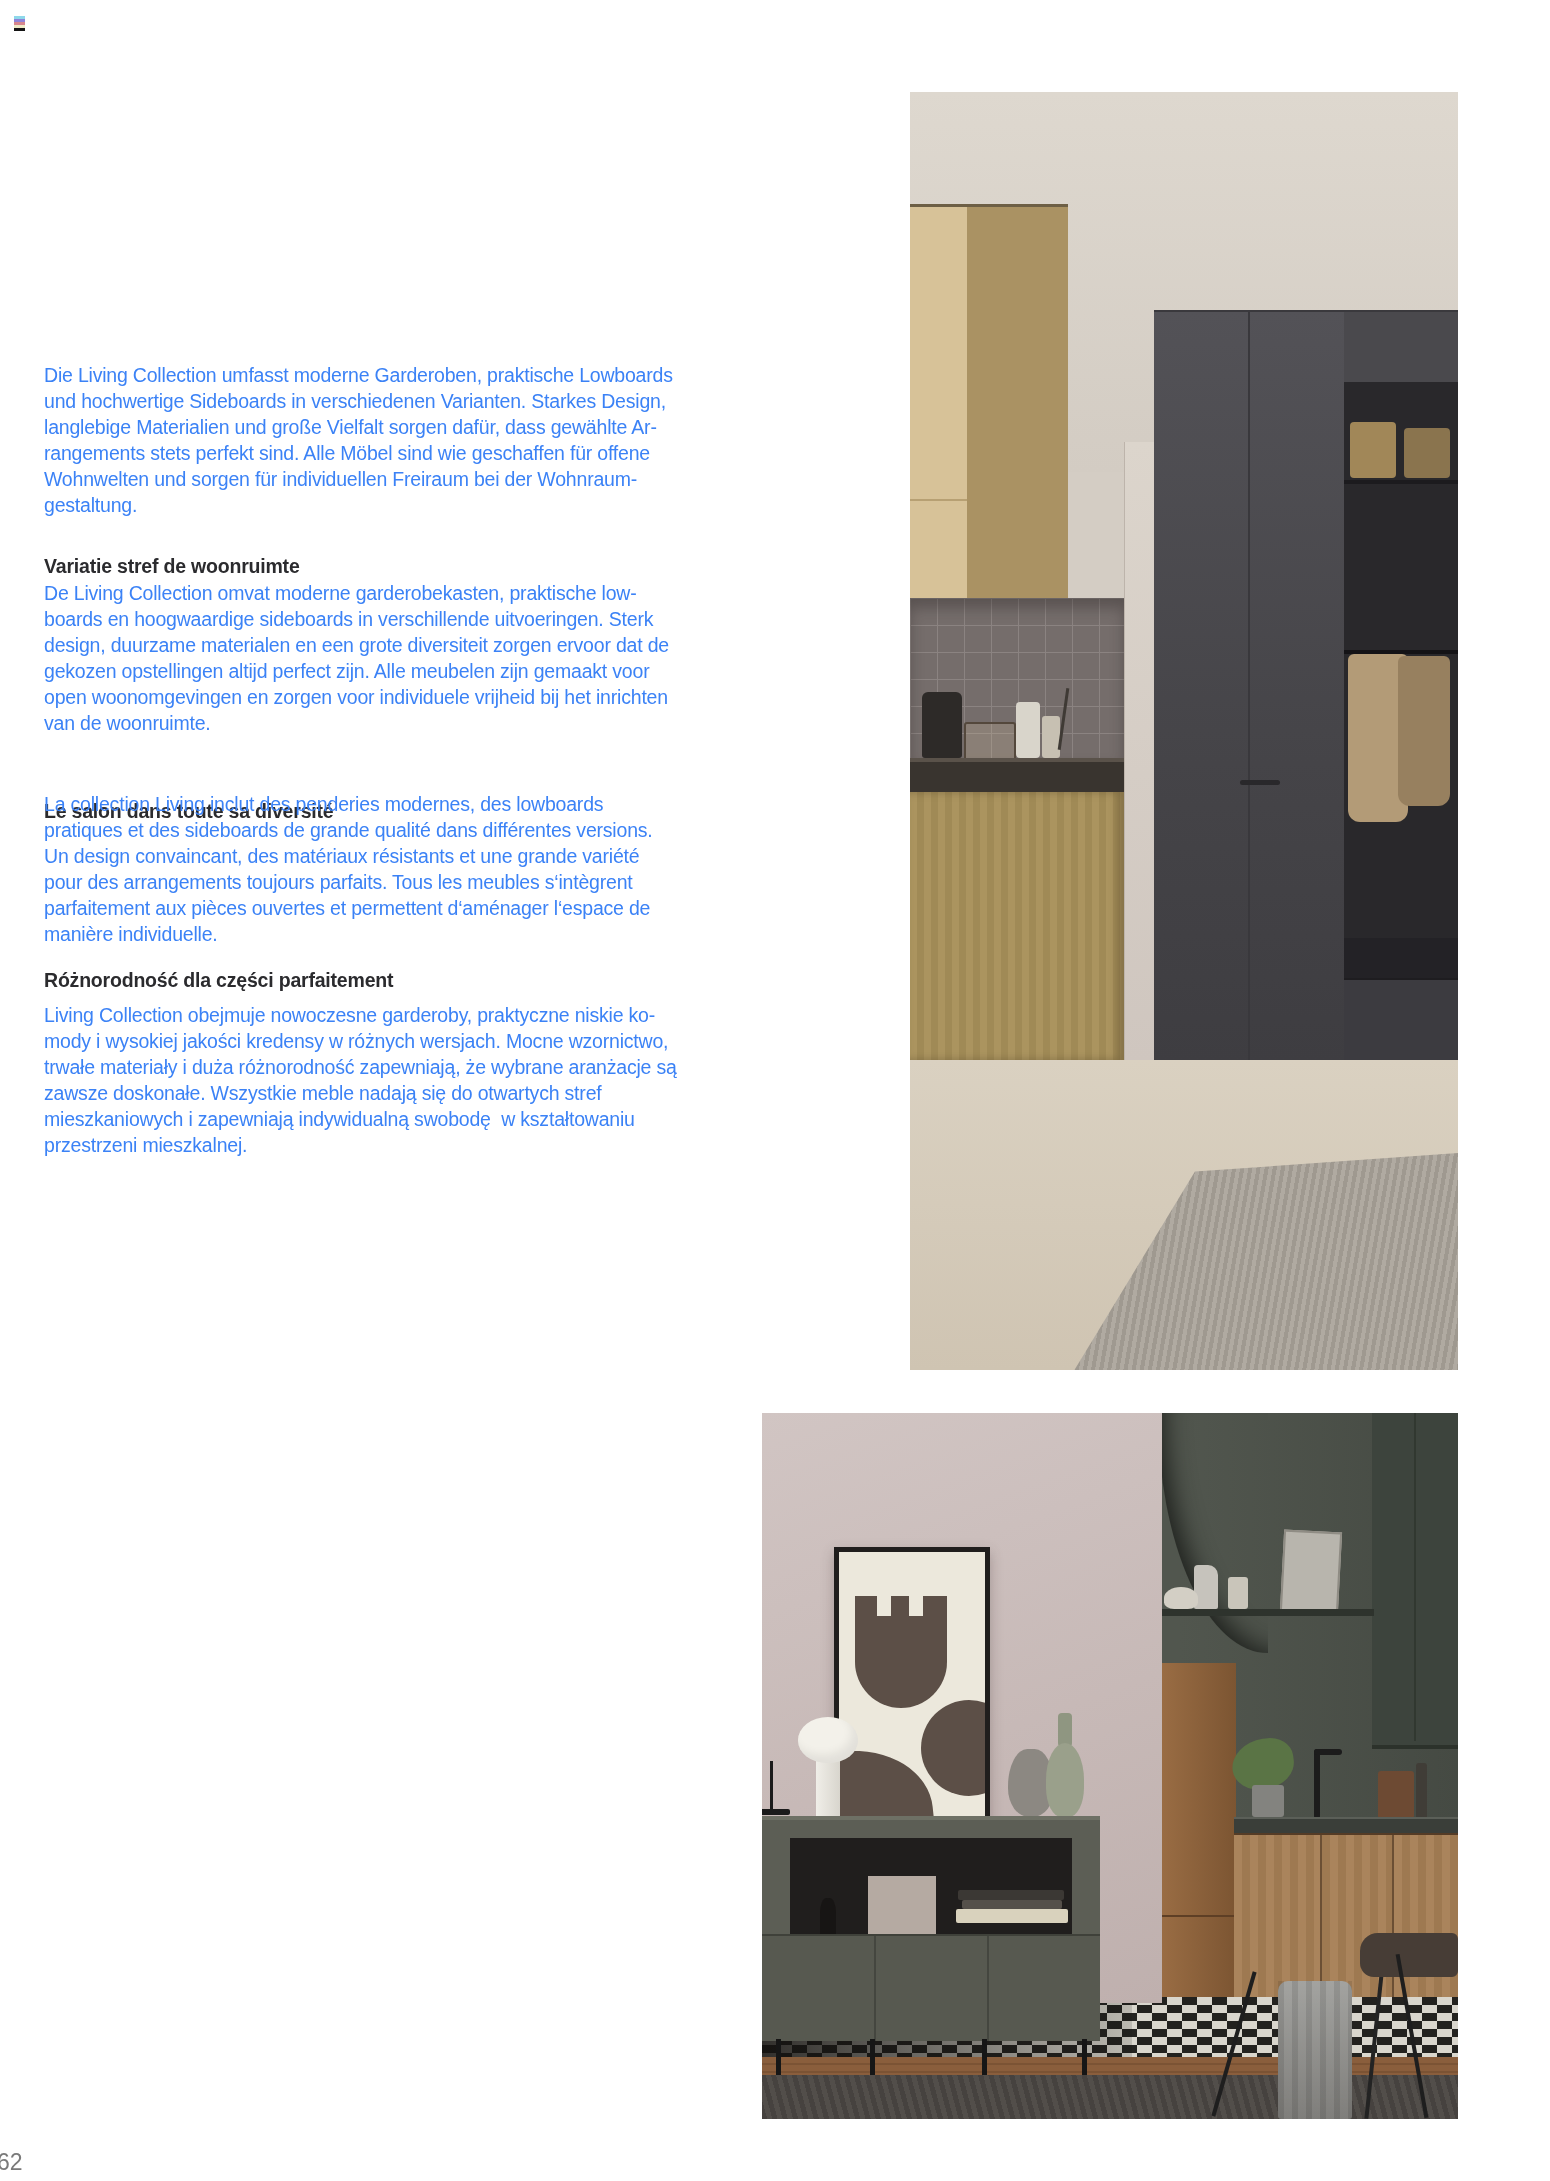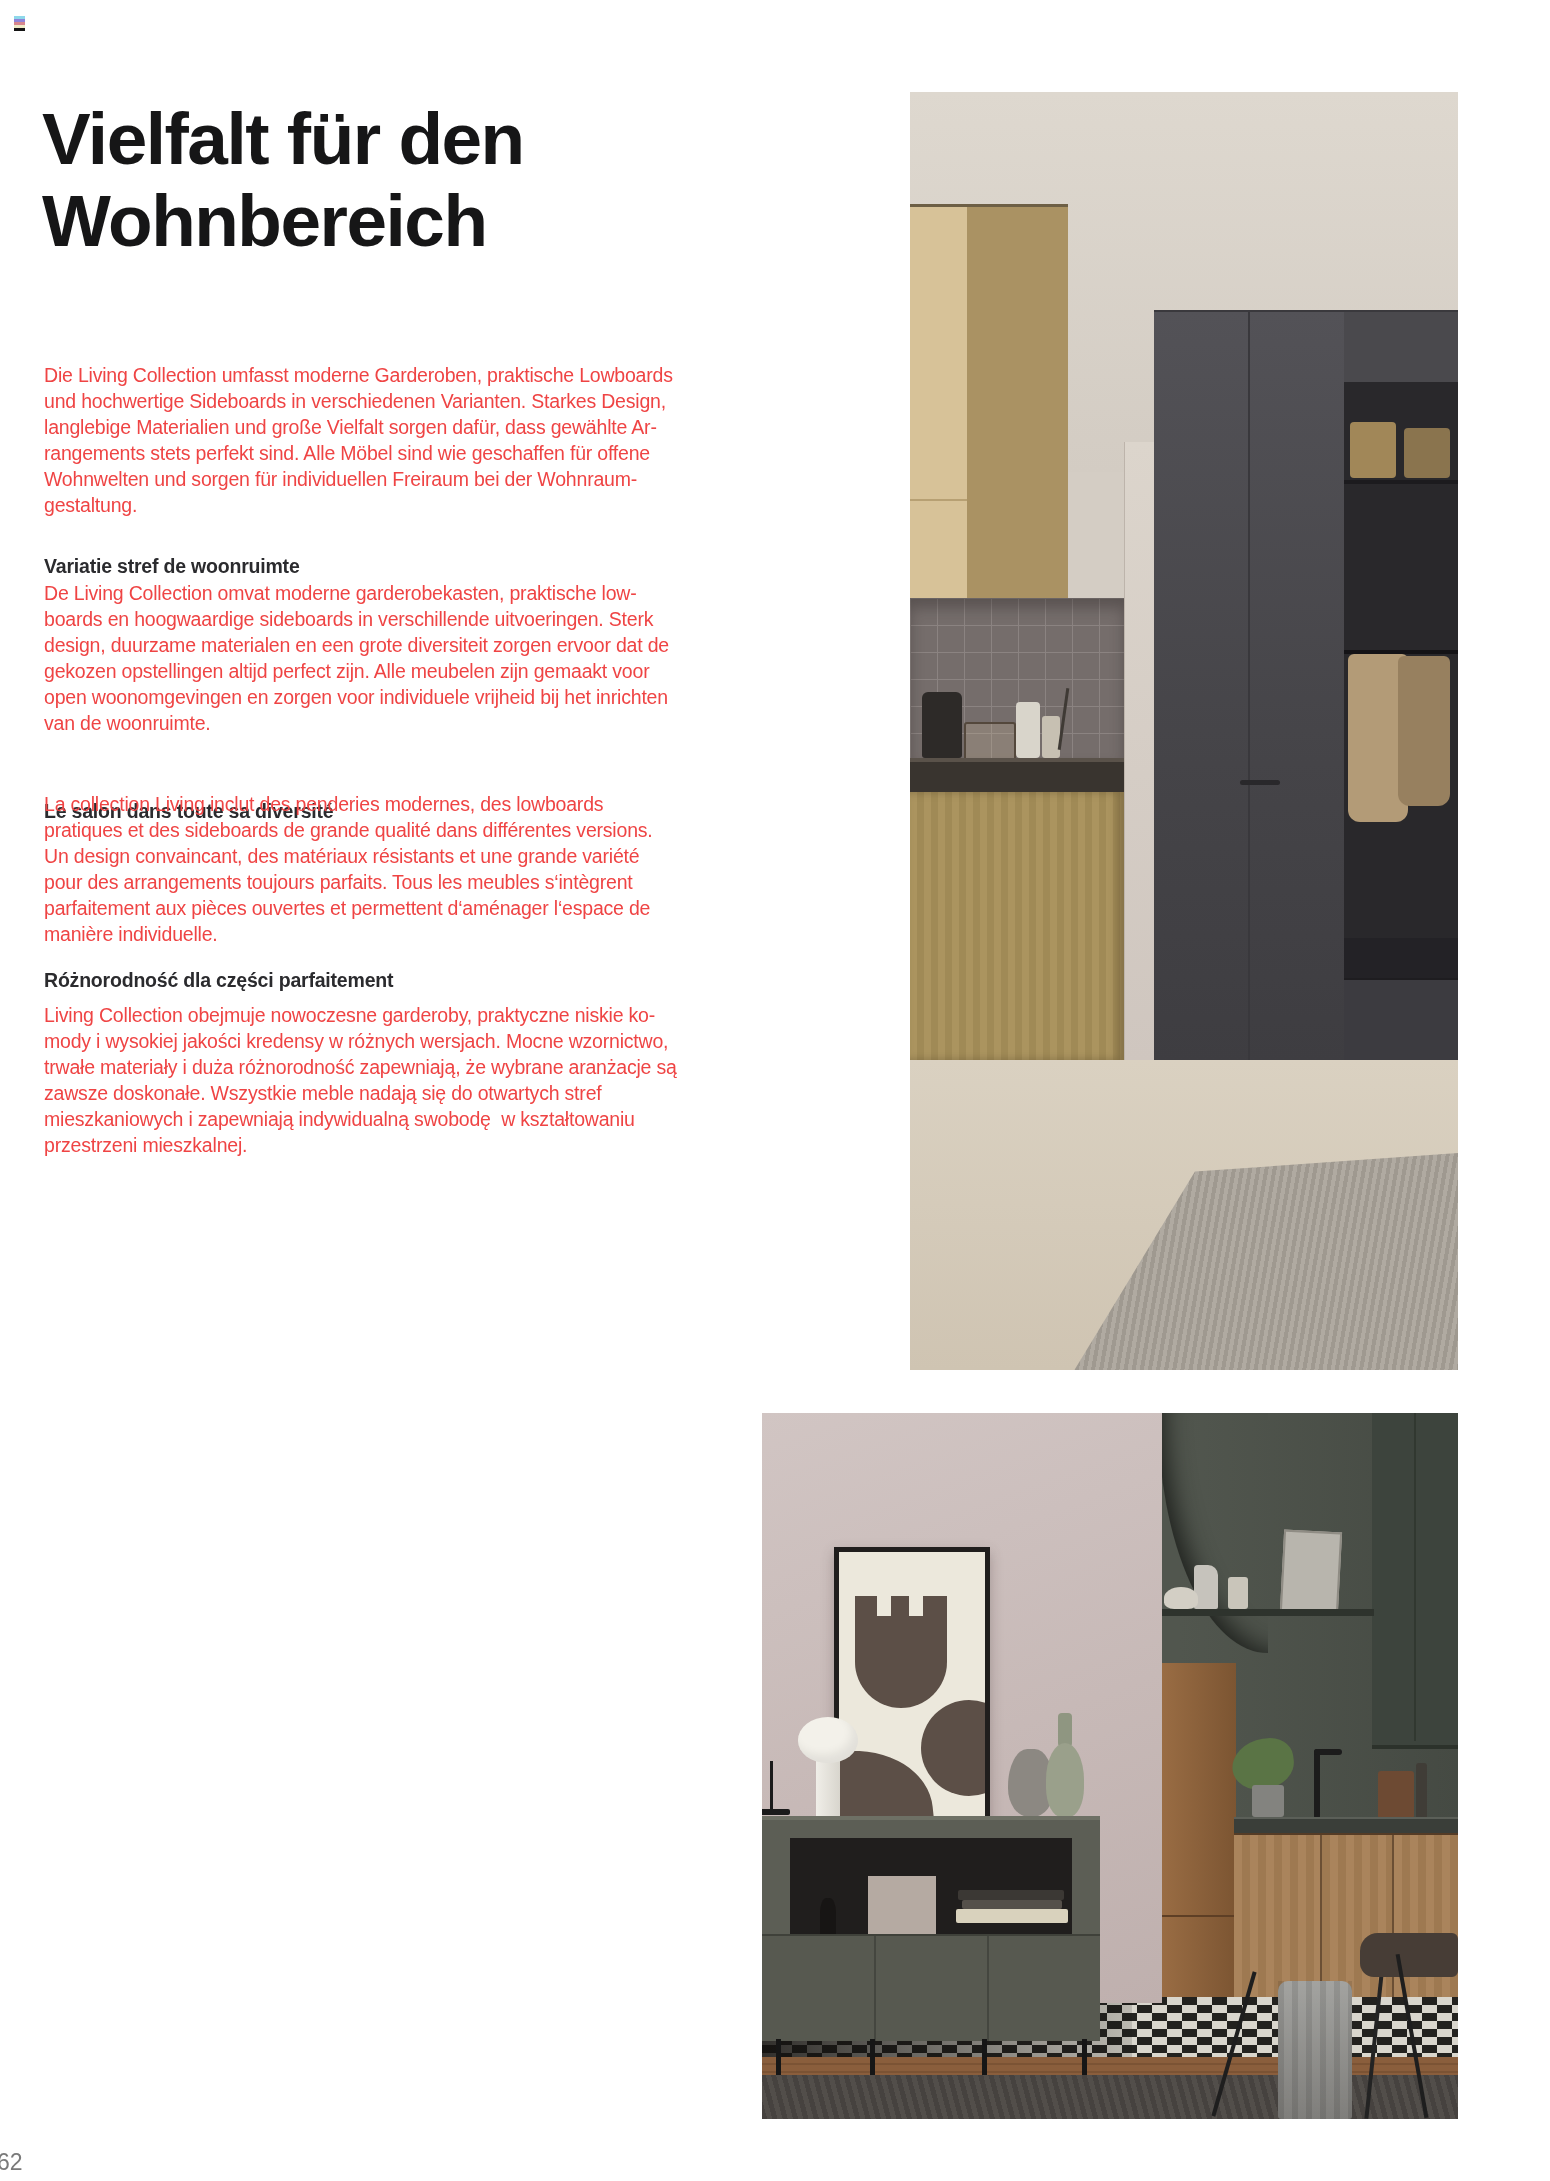--- a/index.html
+++ b/index.html
@@ -8,21 +8,21 @@
   .abs{position:absolute;}
 
   
   .print-mark{position:absolute;left:14px;top:16px;width:11px;}
   .print-mark div{width:11px;height:3px;}
 
   
   .title{position:absolute;left:42px;top:98px;font-size:73px;line-height:82px;
          font-weight:bold;letter-spacing:-1.5px;color:#161617;white-space:pre;}
   .para{position:absolute;left:44px;font-size:19.5px;line-height:26px;letter-spacing:-0.2px;
-        color:#ef4444;white-space:pre;}
+        color:#3b82f6;white-space:pre;}
   .subhead{position:absolute;left:44px;font-size:19.5px;line-height:26px;letter-spacing:-0.2px;
         font-weight:bold;color:#2b2b2e;white-space:pre;}
   .pagenum{position:absolute;left:-3px;top:2149px;font-size:23px;color:#7a7a7a;}
 
   
   .photo1{position:absolute;left:910px;top:92px;width:548px;height:1278px;overflow:hidden;
           background:#d4cdc4;}
   .p1-ceiling{left:0;top:0;width:548px;height:380px;background:linear-gradient(180deg,#ded8cf,#d3ccc3);}
   .p1-cab-upper{left:0;top:112px;width:158px;height:446px;border-top:3px solid #6d5f45;
       background:linear-gradient(90deg,#d7c298 0 57px,#aa9263 57px);}
@@ -147,22 +147,20 @@
 <div class="page">
 
   <div class="print-mark">
     <div style="background:#8ed8ea"></div>
     <div style="background:#8f83d8"></div>
     <div style="background:#d6868d"></div>
     <div style="background:#efeac6"></div>
     <div style="background:#141414"></div>
   </div>
 
-  <div class="title">Vielfalt für den
-Wohnbereich</div>
 
   <div class="para" style="top:362px">Die Living Collection umfasst moderne Garderoben, praktische Lowboards
 und hochwertige Sideboards in verschiedenen Varianten. Starkes Design,
 langlebige Materialien und große Vielfalt sorgen dafür, dass gewählte Ar-
 rangements stets perfekt sind. Alle Möbel sind wie geschaffen für offene
 Wohnwelten und sorgen für individuellen Freiraum bei der Wohnraum-
 gestaltung.</div>
 
   <div class="subhead" style="top:553px">Variatie stref de woonruimte</div>
   <div class="para" style="top:580px">De Living Collection omvat moderne garderobekasten, praktische low-

